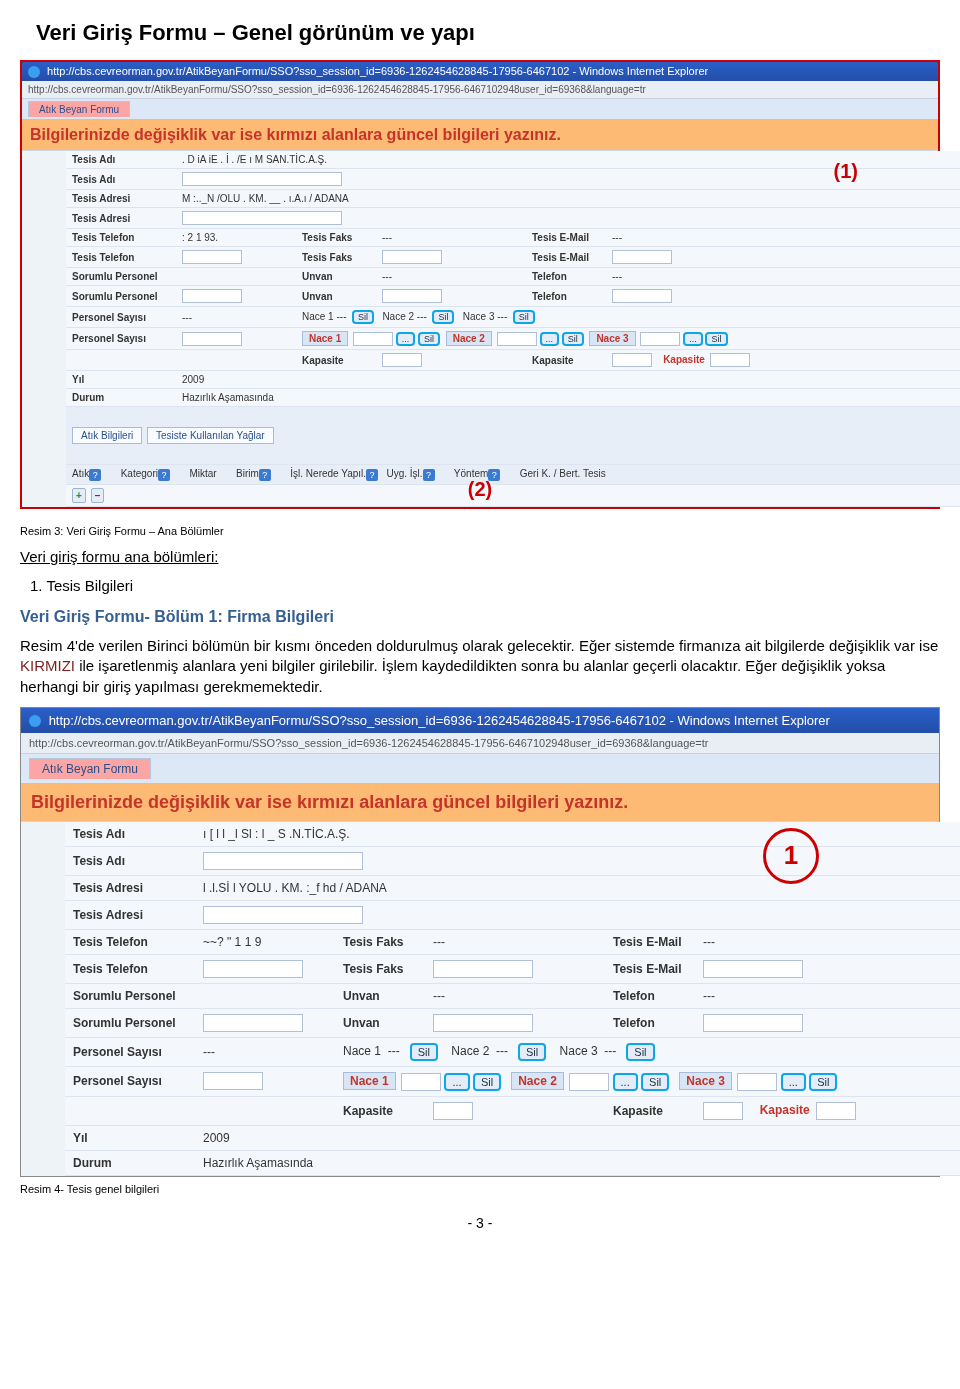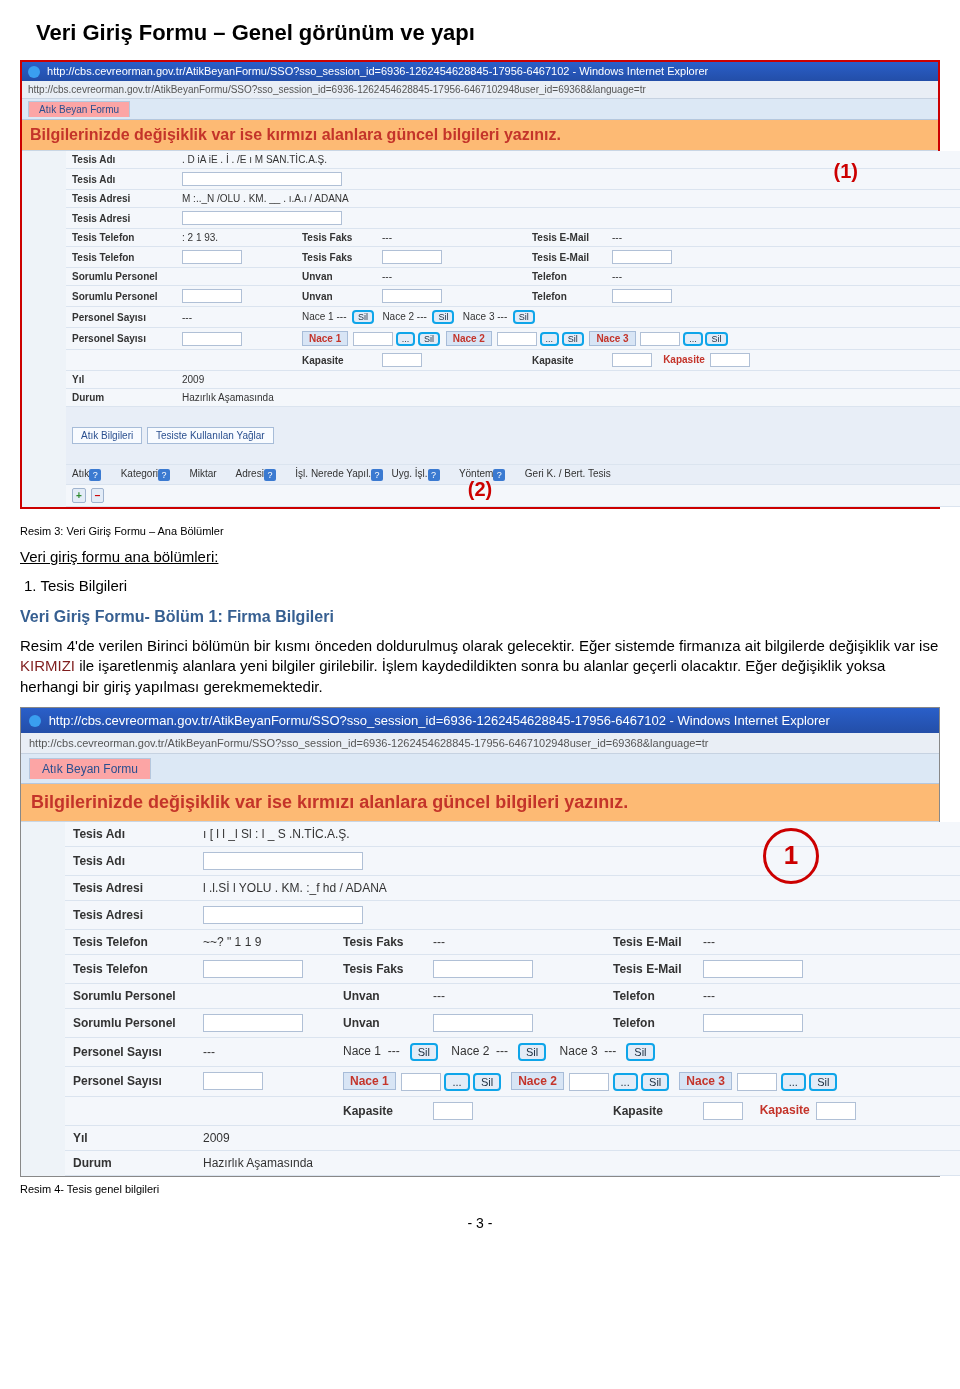--- a/index.html
+++ b/index.html
@@ -162,21 +162,21 @@
     font-size: 11px;
     margin: 6px 0 10px 0;
   }
   .h2-red {
     color: #365f91;
     font-size: 16px;
     font-weight: bold;
     margin: 14px 0 2px 0;
   }
   .list-num { margin: 0 0 6px 0; padding-left: 0; list-style: none; }
-  .list-num li { margin: 2px 4px; font-size: 15px; }
+  .list-num li { margin: 2px 10px; font-size: 15px; }
   .pg { text-align: center; font-size: 14px; margin-top: 20px; }
   .screenshot2 {
     border: 1px solid #888;
     background: #eef3f8;
     font-family: Tahoma, Arial, sans-serif;
     font-size: 12px;
     margin-bottom: 4px;
     position: relative;
   }
   .screenshot2 .titlebar { font-size: 13px; padding: 5px 8px; }
@@ -328,21 +328,21 @@
       <td colspan="6">
         <span class="subtab">Atık Bilgileri</span>
         <span class="subtab">Tesiste Kullanılan Yağlar</span>
       </td>
     </tr>
     <tr style="background:#e8eef7;">
       <td colspan="6">
         <span>Atık</span><span class="qmark">?</span>&nbsp;&nbsp;&nbsp;&nbsp;&nbsp;&nbsp;
         <span>Kategori</span><span class="qmark">?</span>&nbsp;&nbsp;&nbsp;&nbsp;&nbsp;&nbsp;
         <span>Miktar</span>&nbsp;&nbsp;&nbsp;&nbsp;&nbsp;&nbsp;
-        <span>Adresi</span><span class="qmark">?</span>&nbsp;&nbsp;&nbsp;&nbsp;&nbsp;&nbsp;
+        <span>Birim</span><span class="qmark">?</span>&nbsp;&nbsp;&nbsp;&nbsp;&nbsp;&nbsp;
         <span>İşl. Nerede Yapıl.</span><span class="qmark">?</span>&nbsp;&nbsp;
         <span>Uyg. İşl.</span><span class="qmark">?</span>&nbsp;&nbsp;&nbsp;&nbsp;&nbsp;&nbsp;
         <span>Yöntem</span><span class="qmark">?</span>&nbsp;&nbsp;&nbsp;&nbsp;&nbsp;&nbsp;
         <span>Geri K. / Bert. Tesis</span>
       </td>
     </tr>
     <tr>
       <td colspan="6">
         <span class="plusminus"><span class="plus">+</span></span>
         <span class="plusminus"><span class="minus">−</span></span>

